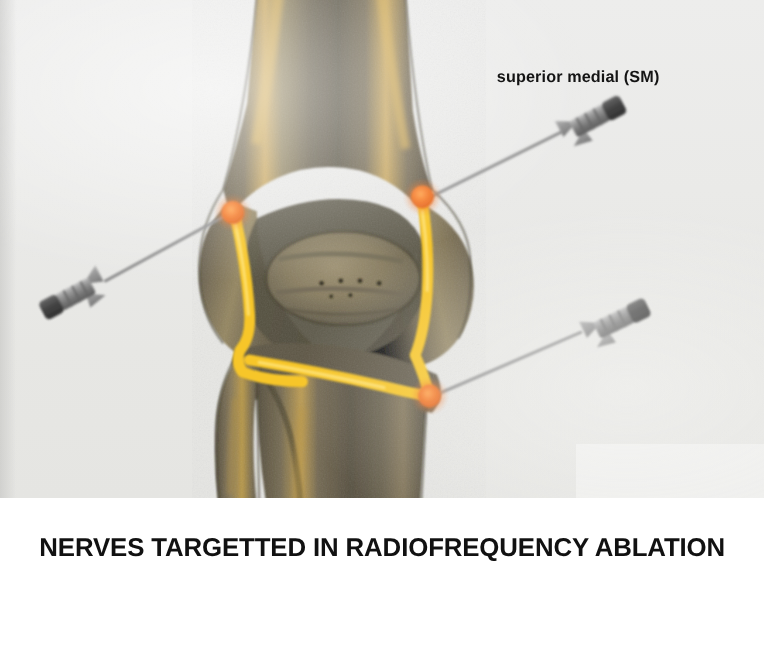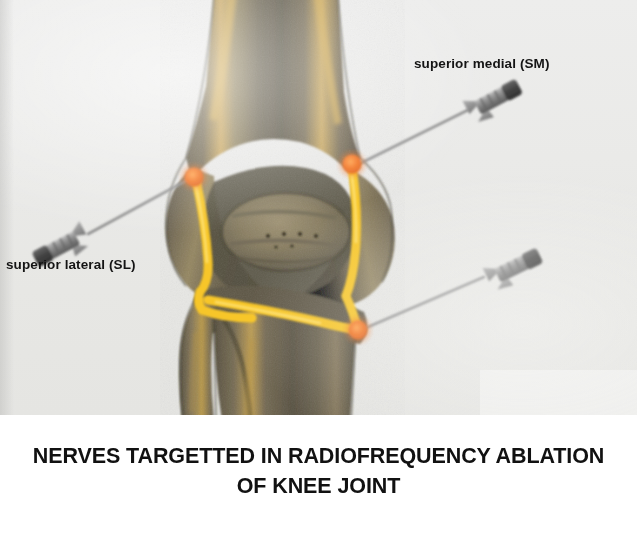--- a/index.html
+++ b/index.html
@@ -300,21 +300,19 @@
       </g>
 
       <rect x="0" y="0" width="637" height="415" fill="#ffffff" opacity="0.06"></rect>
     </svg>
 
     <div class="paper-wash"></div>
     <div class="paper-panel"></div>
     <div class="paper-edge-l"></div>
 
     <div class="nlabel" id="label-sm">superior medial (SM)</div>
-    <div class="nlabel" id="label-sl">superior lateral  (SL)</div>
   </div>
 
   <div class="caption">
     <div class="caption-line">NERVES TARGETTED IN RADIOFREQUENCY ABLATION</div>
-    <div class="caption-line">OF KNEE JOINT</div>
   </div>
 
 </div>
 
 </body></html>

